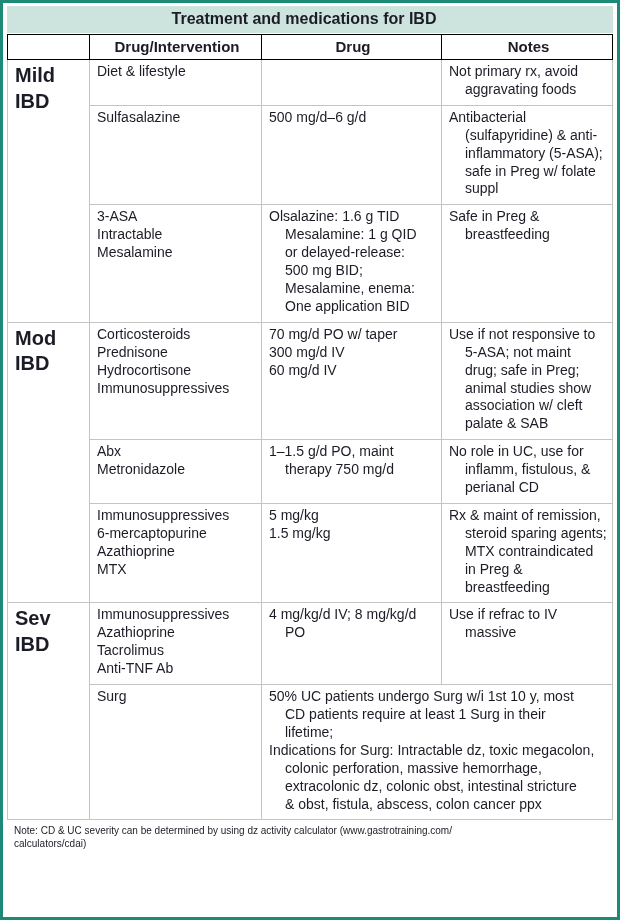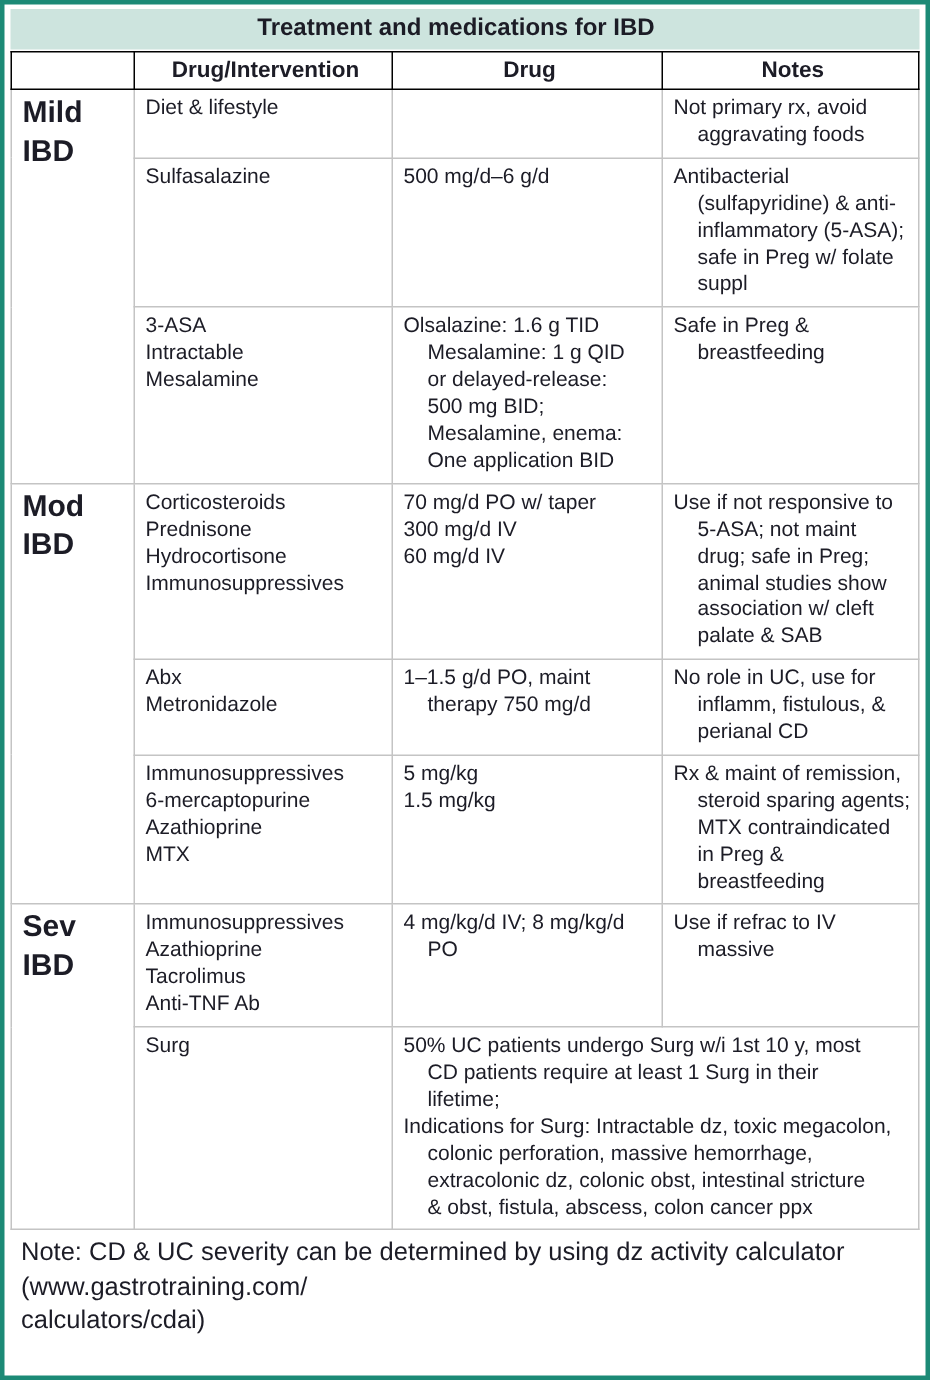--- a/index.html
+++ b/index.html
@@ -46,21 +46,21 @@
     padding:3px 4px 6px 7px;
   }
   td.cat-cell {
     font-weight:bold;
     font-size:20px;
   }
   .para { white-space:pre-line; }
   .para.hang { padding-left:16px; text-indent:-16px; }
   .footer {
     padding:4px 7px 4px 7px;
-    font-size:17px;
+    font-size:10px;
     line-height:1.3;
   }
   .footer .note { white-space:pre-line; }
   .ital { font-style:italic; }
 </style>
 </head>
 <body>
 
 <div class="frame">
 

